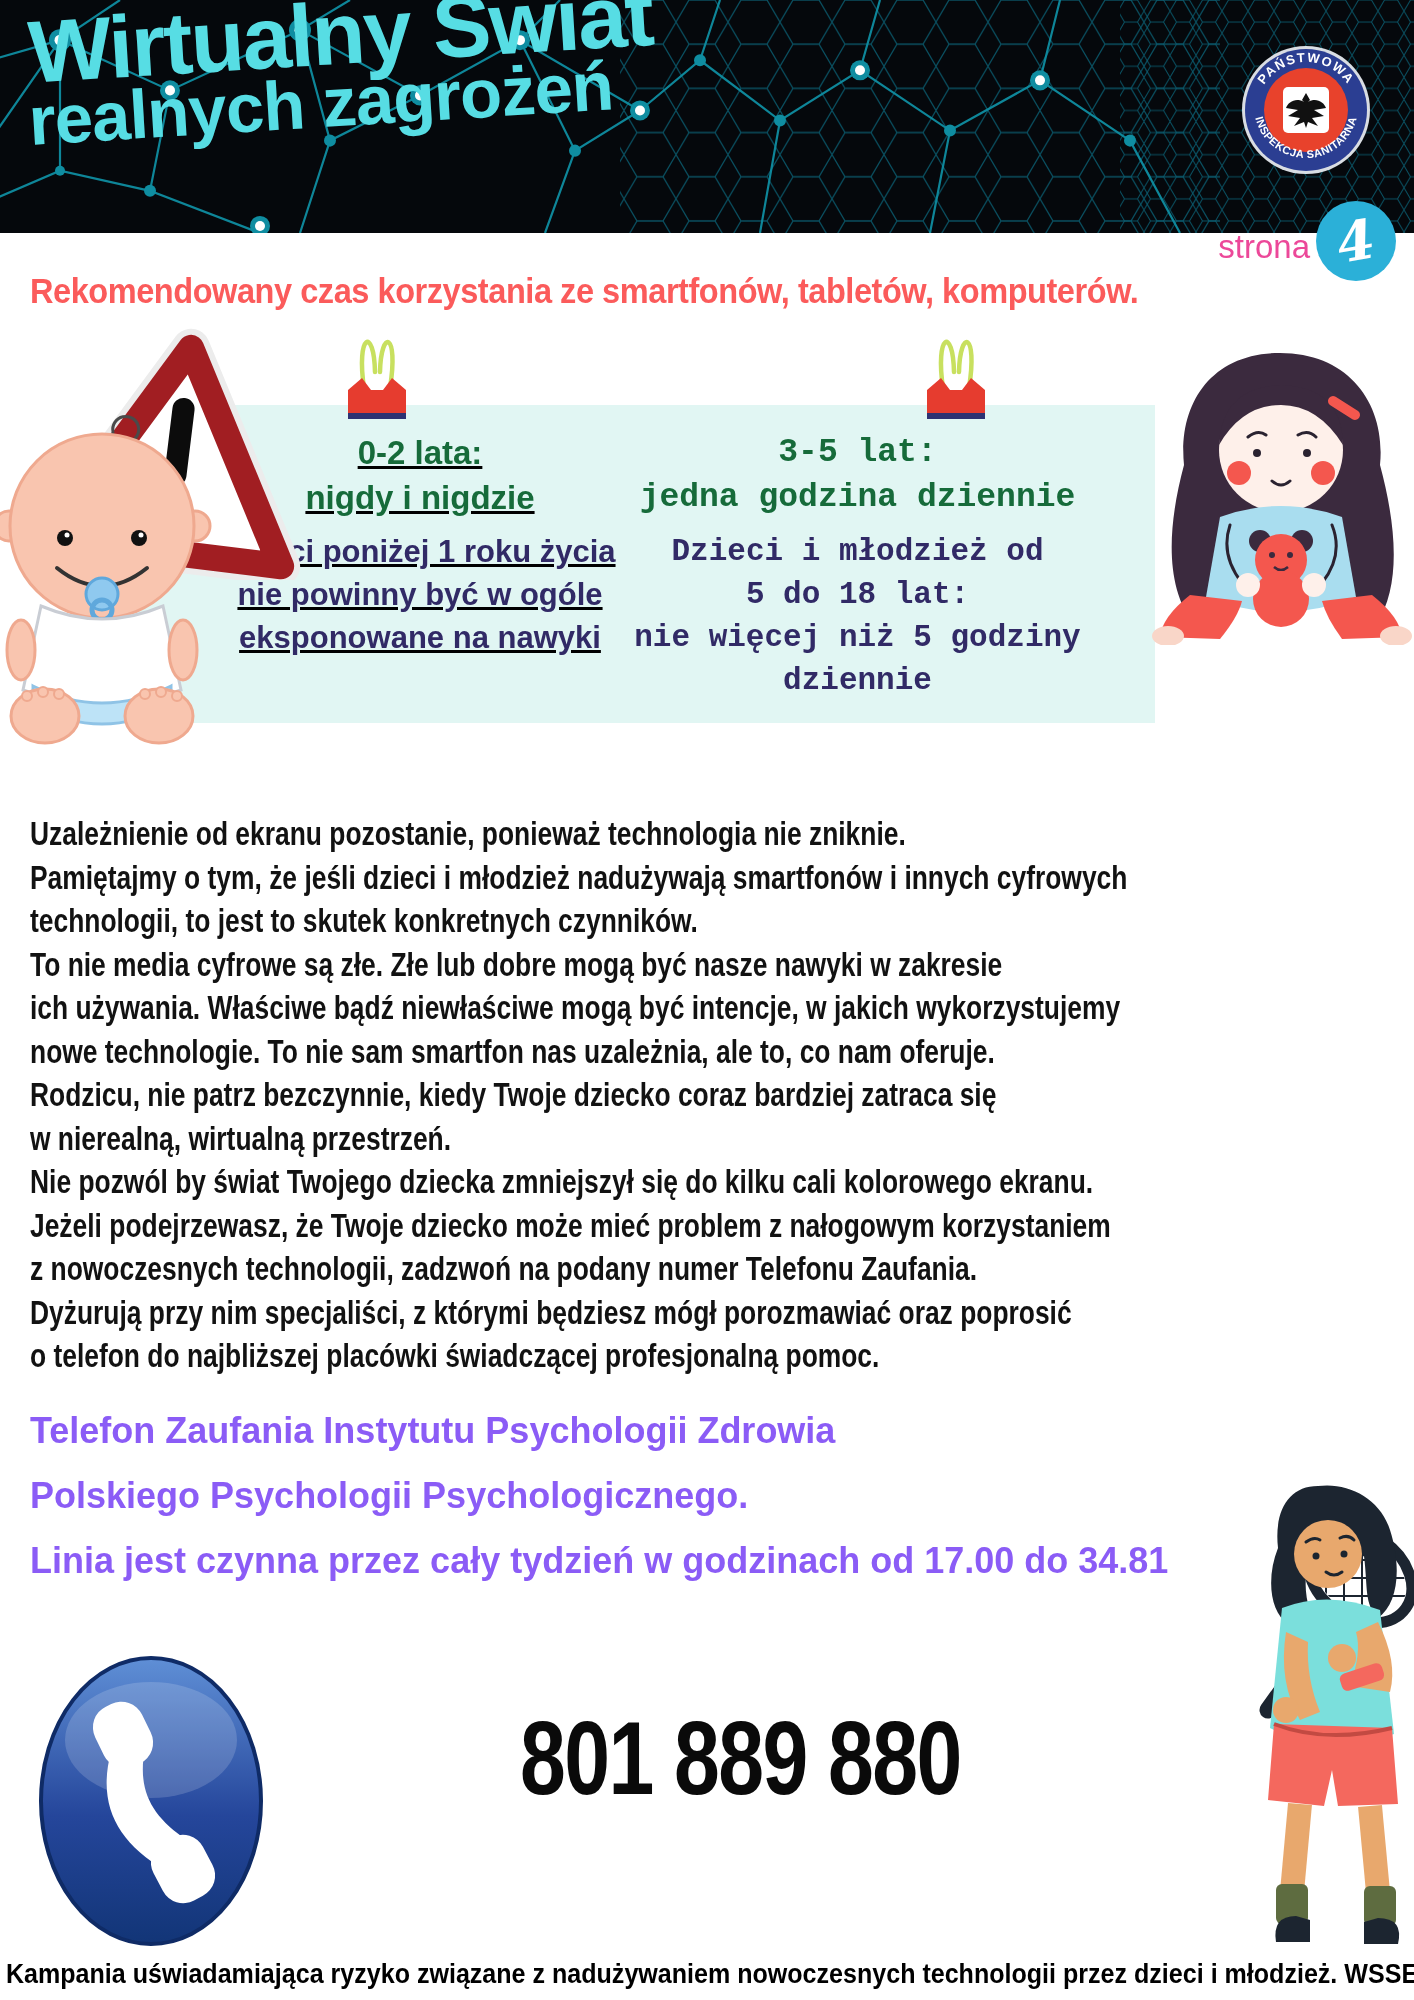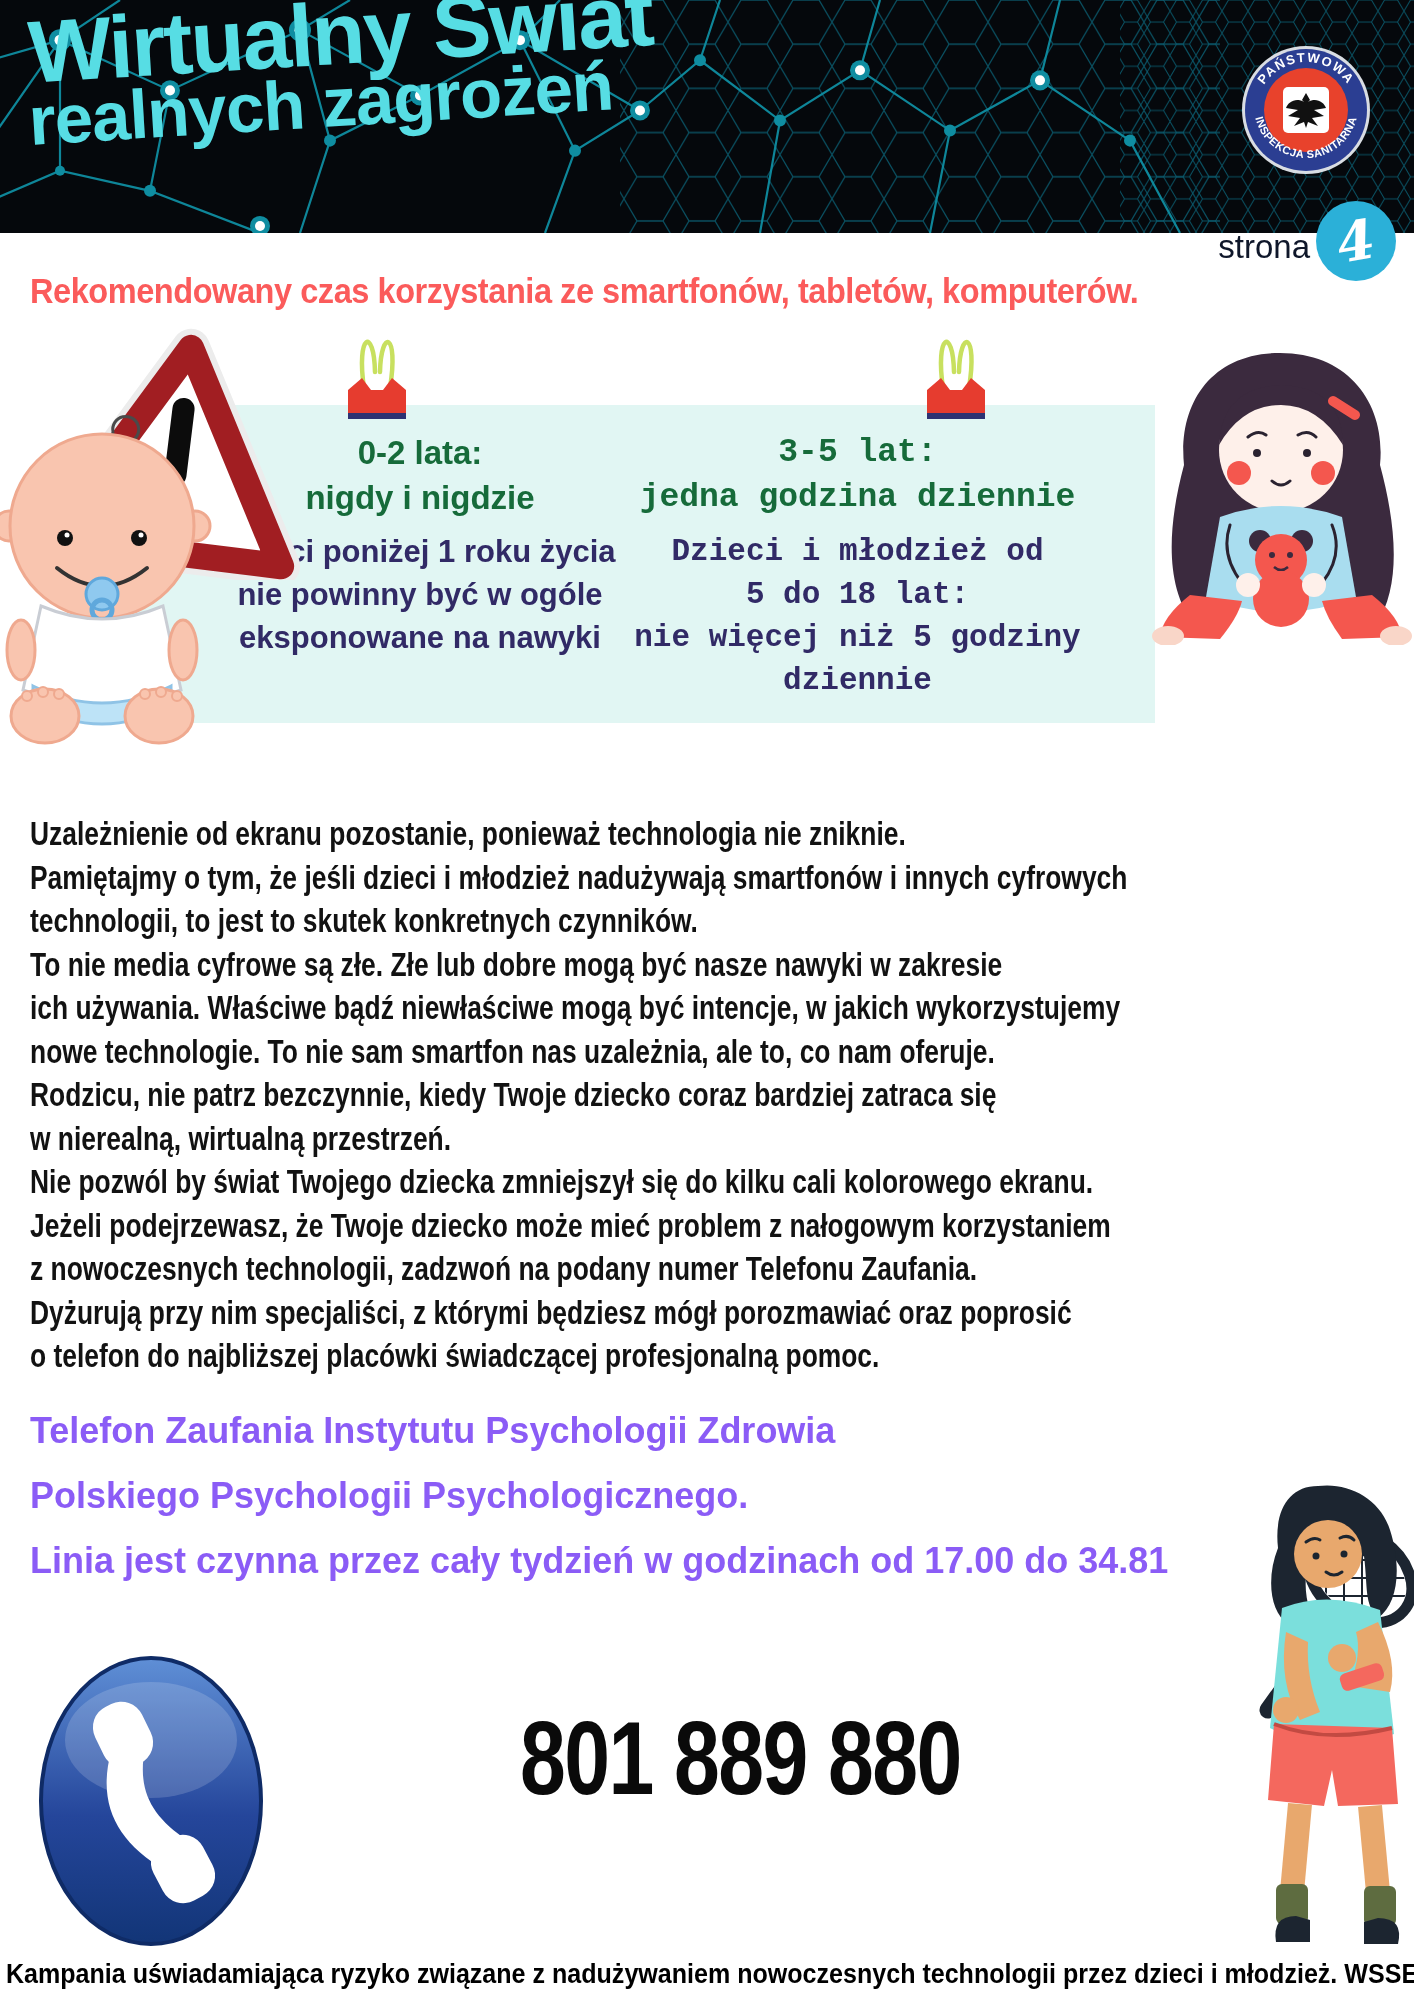--- a/index.html
+++ b/index.html
@@ -8,34 +8,34 @@
   .abs{position:absolute;}
 
   
   #header{left:0;top:0;width:1414px;height:233px;background:#05080C;}
   #header svg{display:block;width:100%;height:100%;}
   #title-group{left:26px;top:10px;transform:rotate(-3.5deg);transform-origin:left top;color:#57DDE4;}
   #title-line1{font-size:88px;font-weight:700;letter-spacing:-2px;line-height:0.98;white-space:nowrap;}
   #title-line2{font-size:69px;font-weight:700;letter-spacing:-1px;margin-top:-14px;margin-left:-4px;white-space:nowrap;}
 
   
-  #strona-label{left:1150px;top:228px;width:160px;text-align:right;font-size:33px;color:#0f172a;}
+  #strona-label{left:1150px;top:228px;width:160px;text-align:right;font-size:33px;color:#ec4899;}
   #page-badge{left:1316px;top:201px;width:80px;height:80px;border-radius:50%;background:#2BB0D8;
               display:flex;align-items:center;justify-content:center;}
   #page-badge span{color:#fff;font-size:54px;font-weight:700;font-style:italic;
                    font-family:"DejaVu Serif",serif;transform:rotate(-10deg);}
 
   
   #main-heading{left:30px;top:271px;font-size:35px;font-weight:700;color:#FB5B5B;
                 white-space:nowrap;letter-spacing:-0.5px;transform:scaleX(0.93);transform-origin:left top;}
 
   
   #reco-box{left:133px;top:405px;width:1022px;height:318px;background:#E1F6F3;}
   .reco-col{position:absolute;top:430px;text-align:center;}
-  #reco-col1{left:150px;width:540px;}
+  #reco-col1{left:150px;width:540px;text-decoration:underline;}
   #reco-col2{left:565px;width:585px;font-family:Liberation Mono, monospace;}
   .reco-age{font-size:33px;font-weight:700;color:#166B3A;line-height:45px;}
   .reco-detail{margin-top:10px;font-size:31px;font-weight:700;color:#312A66;line-height:43px;}
 
   .clip{width:70px;height:100px;}
   #clip1{left:342px;top:320px;}
   #clip2{left:921px;top:320px;}
 
   #warning-triangle{left:52px;top:328px;width:252px;height:252px;}
   #baby{left:-5px;top:398px;width:240px;height:350px;}

